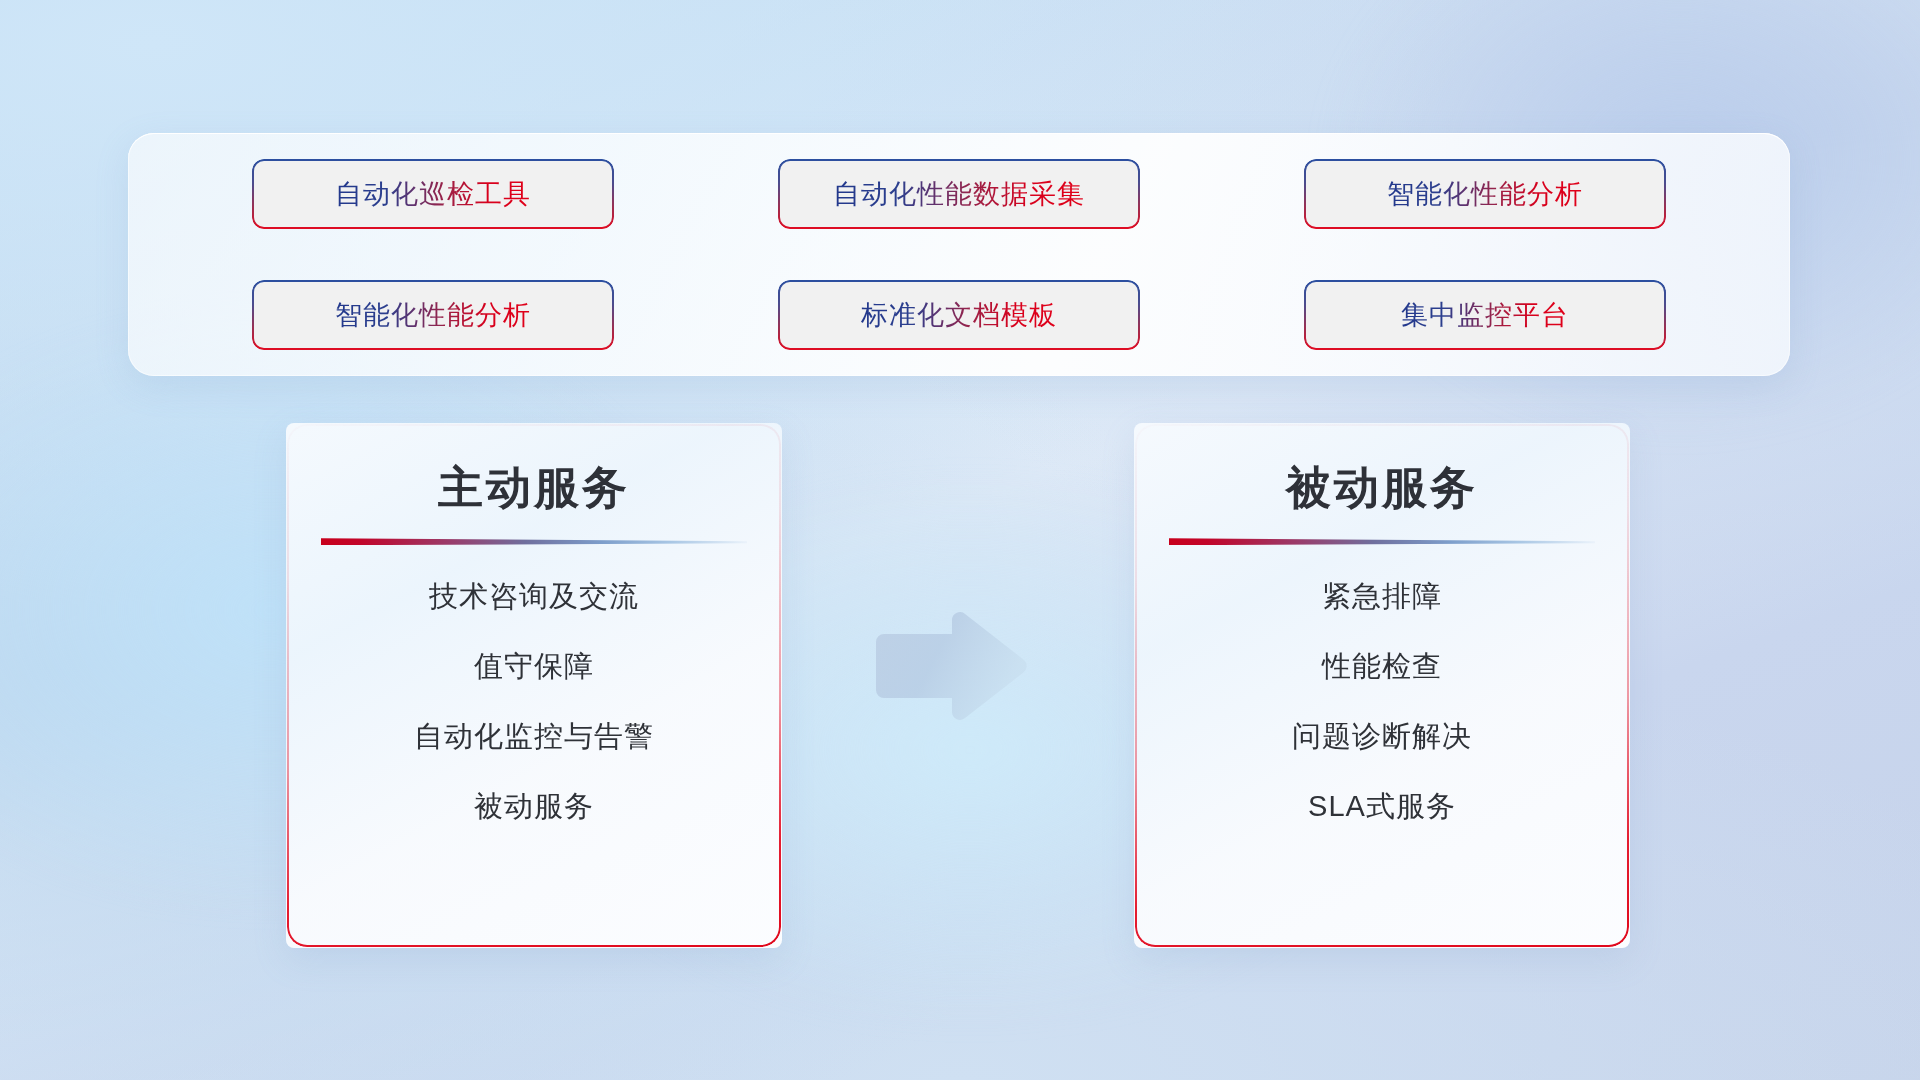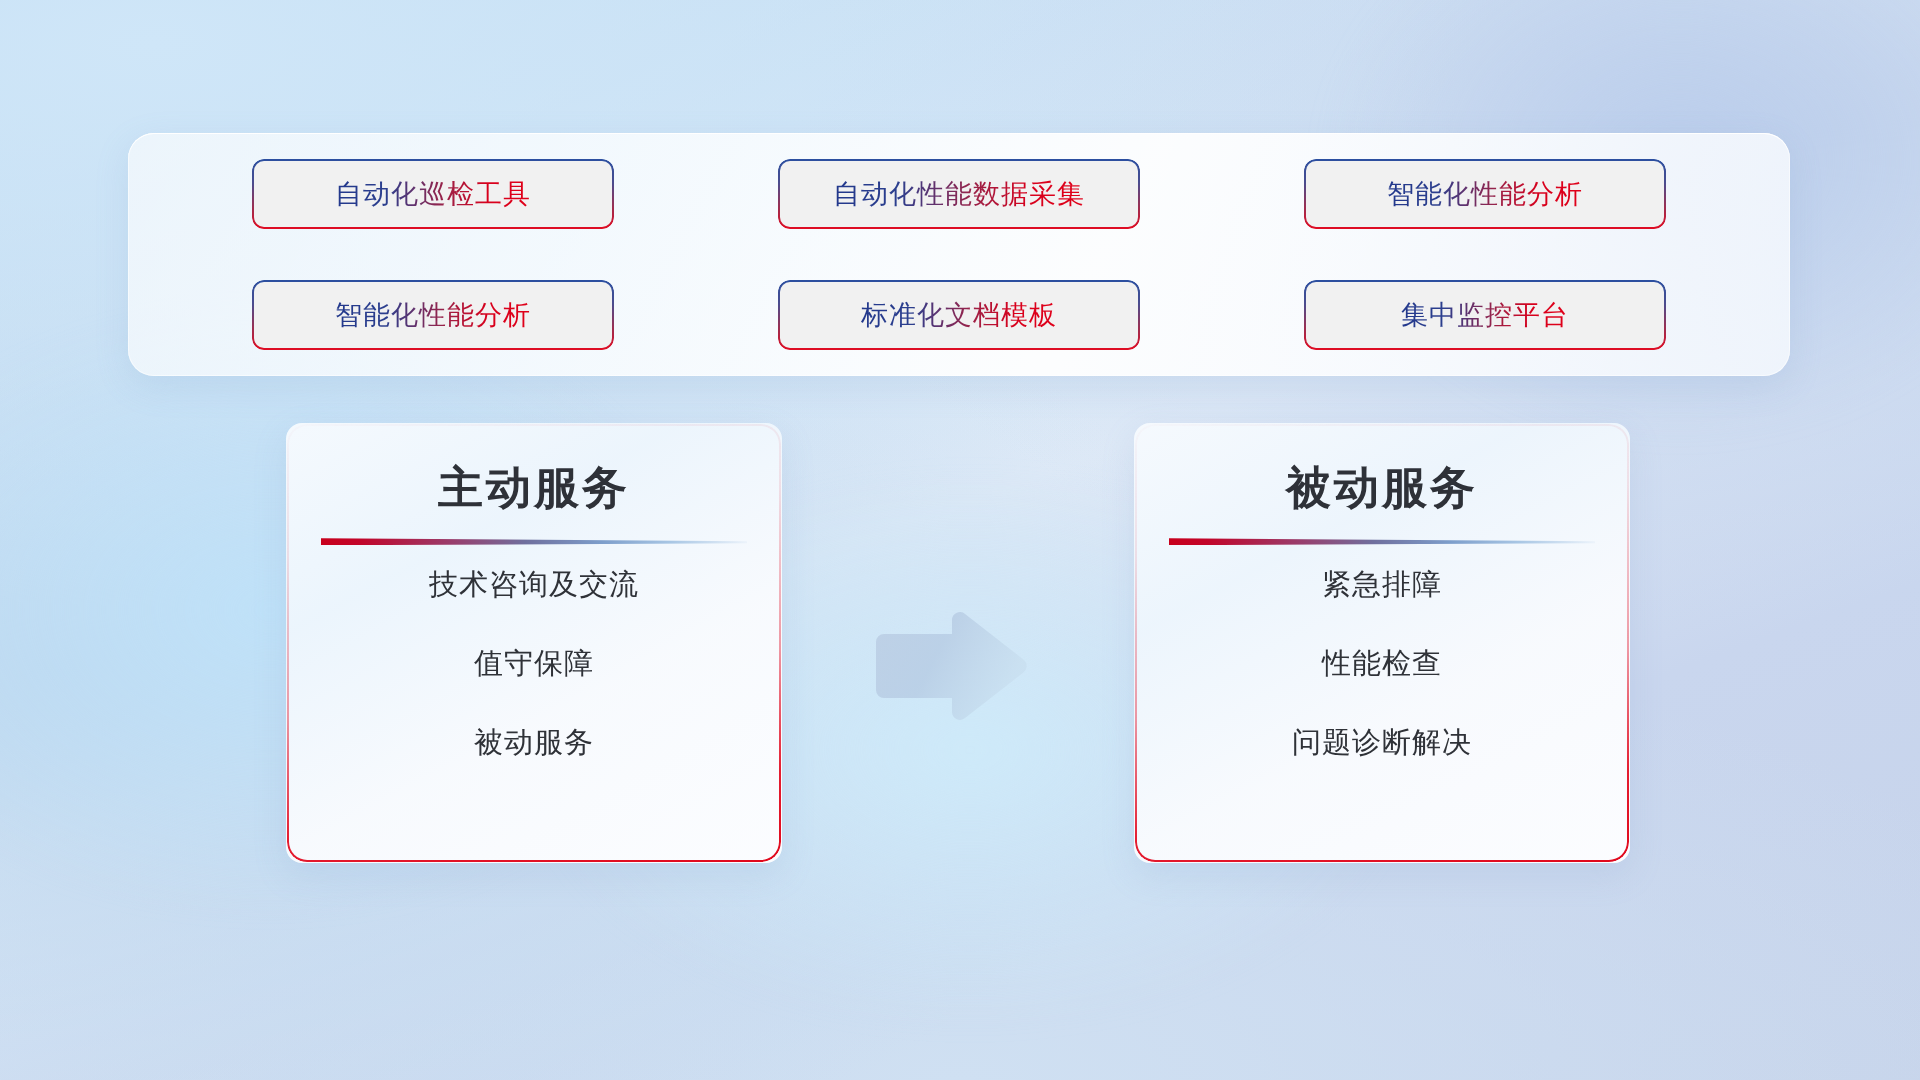--- a/index.html
+++ b/index.html
@@ -112,22 +112,22 @@
     background-clip: text;
     color: transparent;
     -webkit-text-fill-color: transparent;
   }
 
   
   .card {
     position: absolute;
     top: 423px;
     width: 496px;
-    height: 440px;
-    border-radius: 16px;
+    height: 525px;
+    border-radius: 8px;
     box-sizing: border-box;
     background: linear-gradient(152deg,
         rgba(246,250,254,0.97) 0%,
         rgba(238,246,253,0.95) 30%,
         rgba(249,251,254,0.97) 62%,
         rgba(252,253,255,0.99) 100%);
     border: 1.6px solid transparent;
     background-origin: border-box;
     box-shadow: 0 12px 34px rgba(122,156,200,0.16);
     overflow: hidden;
@@ -185,25 +185,24 @@
         #c8001c 0%,
         #c2052a 9%,
         #9a3b6a 30%,
         #6f6f9e 48%,
         #7d9ecb 66%,
         #a8c6e4 82%,
         rgba(200,220,240,0.18) 100%);
     clip-path: polygon(0 0, 100% 42%, 100% 72%, 0 100%);
   }
   .card-list {
-    margin-top: 22px;
+    margin-top: 34px;
     display: flex;
     flex-direction: column;
     flex: 1;
-    gap: 9px;
   }
   .card-list-item {
     text-align: center;
     font-size: 29px;
     color: #2f3238;
     letter-spacing: 1px;
     line-height: 1.2;
     padding: 0;
     margin-bottom: 35px;
     white-space: nowrap;
@@ -256,20 +255,21 @@
 
 </div>
 
 <div class="card" id="card-proactive">
   <div class="card-inner">
     <div class="card-title">主动服务</div>
     <div class="card-divider"></div>
     <div class="card-list">
       <div class="card-list-item">技术咨询及交流</div>
       <div class="card-list-item">值守保障</div>
+      <div class="card-list-item">自动化监控与告警</div>
       <div class="card-list-item">被动服务</div>
     </div>
   </div>
 </div>
 
 <div id="flow-arrow">
   <svg viewBox="0 0 158 108" xmlns="http://www.w3.org/2000/svg">
     <defs>
       <linearGradient id="arrowGrad" x1="0" y1="0" x2="1" y2="0.35">
         <stop offset="0%" stop-color="#b9cbe2" stop-opacity="0.78"></stop>
@@ -282,15 +282,16 @@
 </div>
 
 <div class="card" id="card-reactive">
   <div class="card-inner">
     <div class="card-title">被动服务</div>
     <div class="card-divider"></div>
     <div class="card-list">
       <div class="card-list-item">紧急排障</div>
       <div class="card-list-item">性能检查</div>
       <div class="card-list-item">问题诊断解决</div>
+      <div class="card-list-item">SLA式服务</div>
     </div>
   </div>
 </div>
 
 </body></html>

